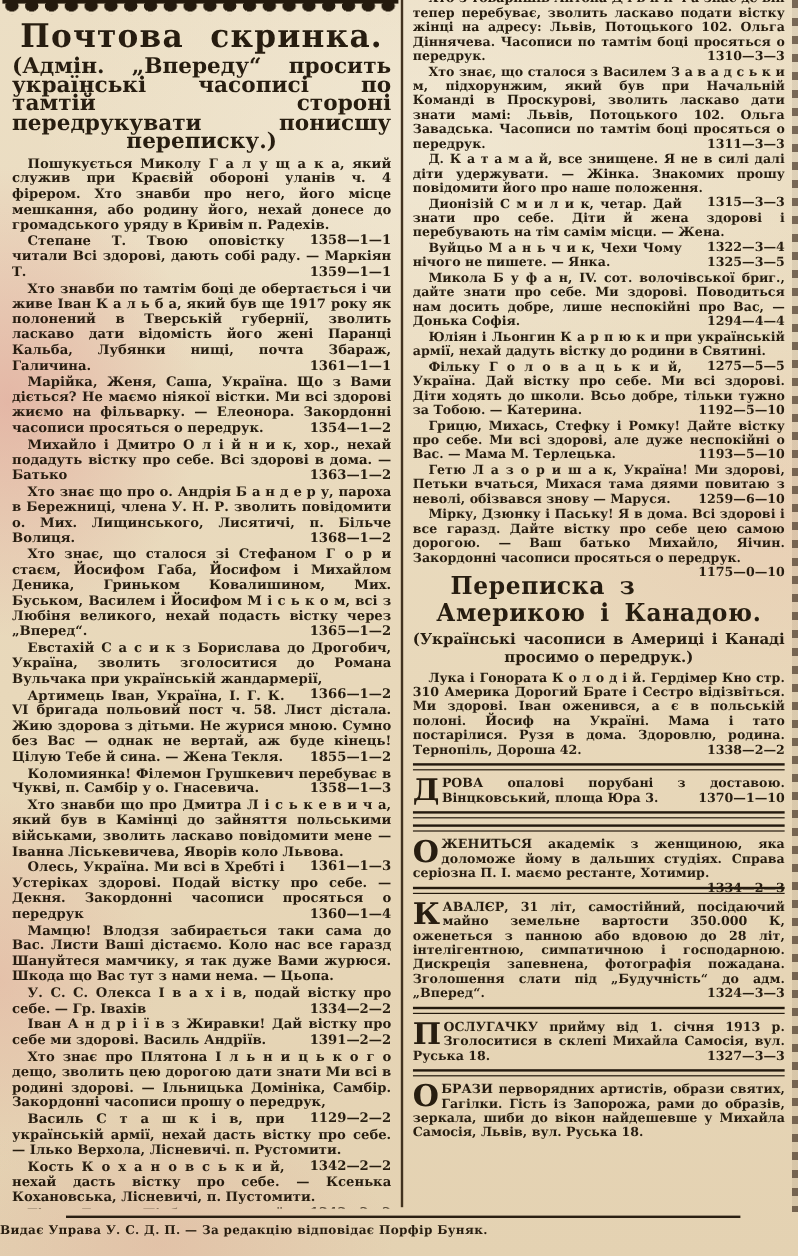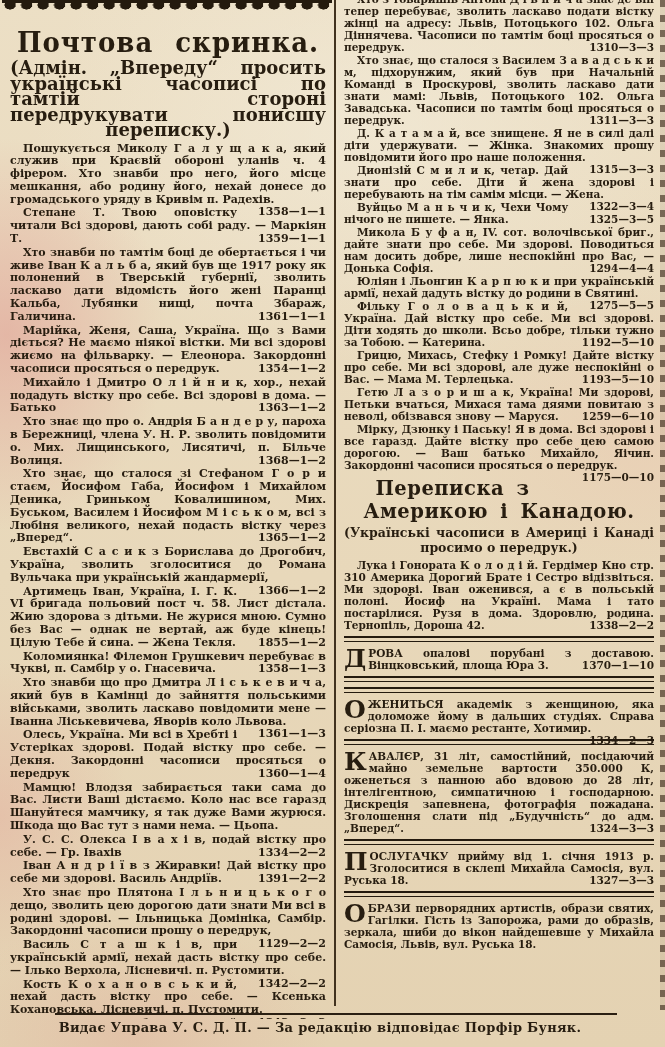--- a/index.html
+++ b/index.html
@@ -19,21 +19,21 @@
   
   .scallop{
     position:absolute;left:2px;top:0;width:330px;height:12px;
     background-image:
       linear-gradient(#241a0e,#241a0e),
       radial-gradient(ellipse 8px 6.5px at 8px 5px, #241a0e 68%, rgba(36,26,14,0) 72%);
     background-size:100% 3px,16.5px 12px;
     background-repeat:no-repeat,repeat-x;
   }
   .col{position:absolute;top:0;overflow:hidden;text-align:justify;}
-  .col-left{left:10px;top:25px;width:316px;height:994px;font-size:11px;line-height:12.8px;}
+  .col-left{left:10px;top:13px;width:316px;height:994px;font-size:11px;line-height:12.8px;}
   .col-right{left:344px;top:0;width:310px;height:1006px;font-size:10.5px;line-height:12px;}
   .divider-v{position:absolute;left:334px;top:0;width:2px;height:1006px;background:#41321f;}
   .edge-right{
     position:absolute;right:0;top:0;width:5px;height:1010px;
     background:
       repeating-linear-gradient(180deg, rgba(58,40,26,0.65) 0 7px, rgba(58,40,26,0.08) 7px 15px);
   }
   h1.box-title{
     margin:4px 0 3px;font-size:26px;line-height:28px;text-align:center;
     letter-spacing:1px;word-spacing:12px;transform:scaleY(1.04);
@@ -52,21 +52,21 @@
   .cut-top{display:block;margin-top:-7px;}
   .ad-block .rule{height:3px;border-top:2px solid #241a0e;border-bottom:1px solid #241a0e;margin:5px 0 5px;}
   .ad-block p.ad{margin:0;text-indent:0;}
   .ad-block p.ad::first-letter{
     float:left;font-size:25px;line-height:21px;padding:1px 2px 0 0;font-weight:bold;
   }
   .ad-block p.ad .num{float:right;margin-left:8px;white-space:nowrap;}
   .footer-rule{position:absolute;left:55px;top:1013px;width:562px;border-top:2.5px solid #2a1f12;}
   p.imprint{
     position:absolute;left:0;top:1020px;width:640px;margin:0;
-    text-align:center;font-size:13px;letter-spacing:0.3px;
+    text-align:left;font-size:10px;letter-spacing:0.3px;
   }
 </style>
 </head>
 <body>
 
 <div class="page">
 
   <div class="scallop"></div>
 
   <div class="col col-left">

